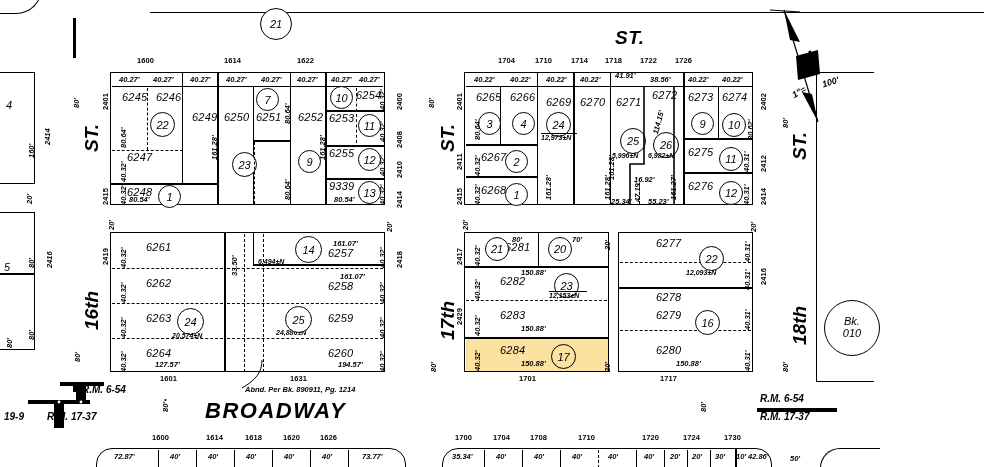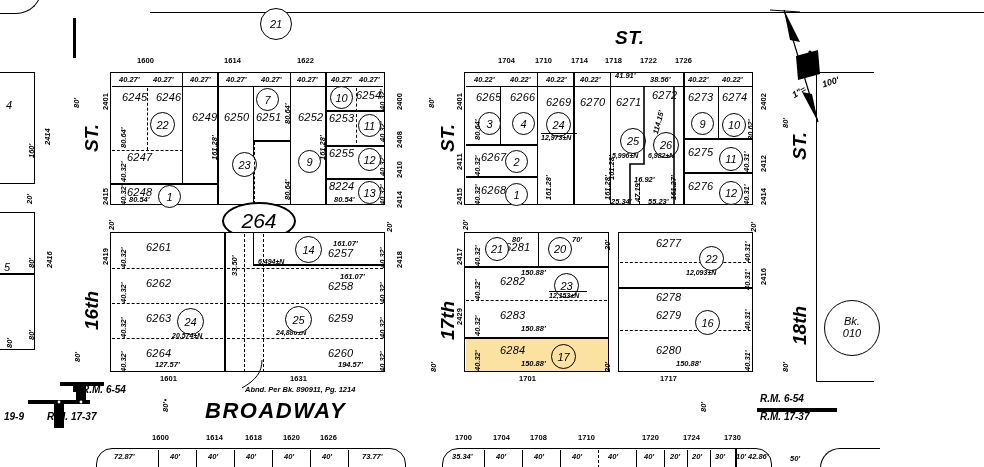--- a/index.html
+++ b/index.html
@@ -172,21 +172,21 @@
   <div class="hline" style="left:254px;top:140px;width:36px;height:1.6px;"></div>
   <div class="dash-v" style="left:254px;top:142px;height:62px;"></div>
 
   <div class="hline" style="left:327px;top:110px;width:57px;height:1.6px;"></div>
   <div class="hline" style="left:327px;top:145px;width:57px;height:1.6px;"></div>
   <div class="hline" style="left:327px;top:178px;width:57px;height:1.6px;"></div>
   <div class="dash-v" style="left:356px;top:88px;height:55px;"></div>
   <div class="t parcel-no" style="left:329px;top:113px;">6253</div>
   <div class="t parcel-no" style="left:356px;top:90px;">6254</div>
   <div class="t parcel-no" style="left:329px;top:148px;">6255</div>
-  <div class="t parcel-no" style="left:329px;top:181px;">8224</div>
+  <div class="t parcel-no" style="left:329px;top:181px;">9339</div>
   <div class="circ" style="left:330px;top:86px;width:21px;height:21px;">
     <span class="lotnum">10</span>
   </div>
   <div class="circ" style="left:358px;top:114px;width:21px;height:21px;">
     <span class="lotnum">11</span>
   </div>
   <div class="circ" style="left:358px;top:148px;width:21px;height:21px;">
     <span class="lotnum">12</span>
   </div>
   <div class="circ" style="left:358px;top:181px;width:21px;height:21px;">
@@ -198,23 +198,20 @@
   <div class="t dim vert" style="left:379px;top:205px;">40.32'</div>
   <div class="t dim" style="left:334px;top:196px;">80.54'</div>
 
   <div class="t addr vert" style="left:396px;top:110px;">2400</div>
   <div class="t addr vert" style="left:396px;top:148px;">2408</div>
   <div class="t addr vert" style="left:396px;top:178px;">2410</div>
   <div class="t addr vert" style="left:396px;top:208px;">2414</div>
   <div class="t addr vert" style="left:396px;top:268px;">2418</div>
   <div class="t dim vert" style="left:386px;top:232px;">20'</div>
 
-  <div class="ell" style="left:222px;top:202px;width:70px;height:34px;">
-    <span class="blknum">264</span>
-  </div>
 
   <div class="lot" style="left:110px;top:232px;width:115px;height:140px;"></div>
   <div class="lot" style="left:225px;top:232px;width:160px;height:140px;"></div>
 
   <div class="dash-h" style="left:112px;top:268px;width:111px;"></div>
   <div class="dash-h" style="left:112px;top:303px;width:111px;"></div>
   <div class="dash-h" style="left:112px;top:338px;width:111px;"></div>
   <div class="dash-h" style="left:227px;top:268px;width:156px;"></div>
   <div class="dash-h" style="left:227px;top:303px;width:156px;"></div>
   <div class="dash-h" style="left:227px;top:338px;width:156px;"></div>

